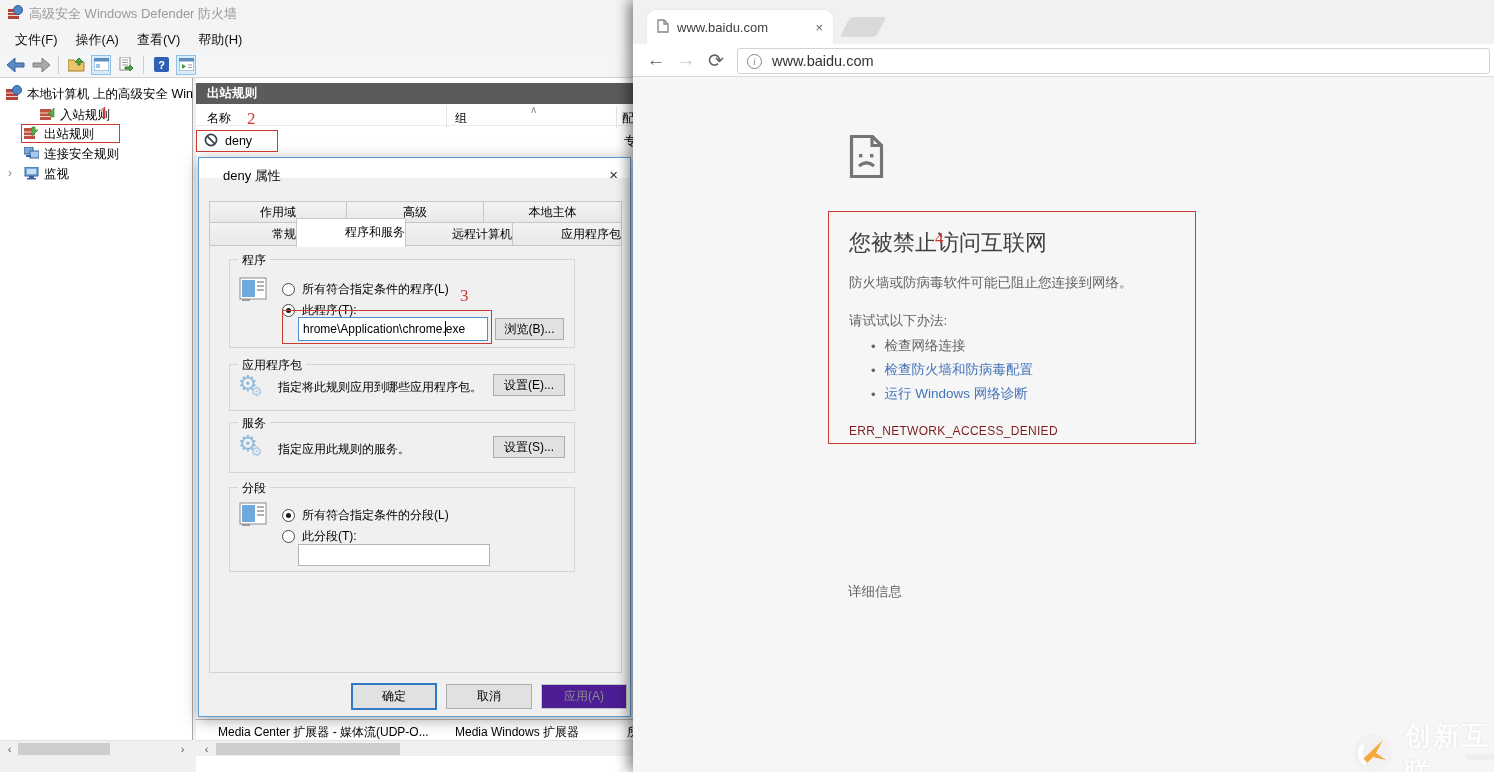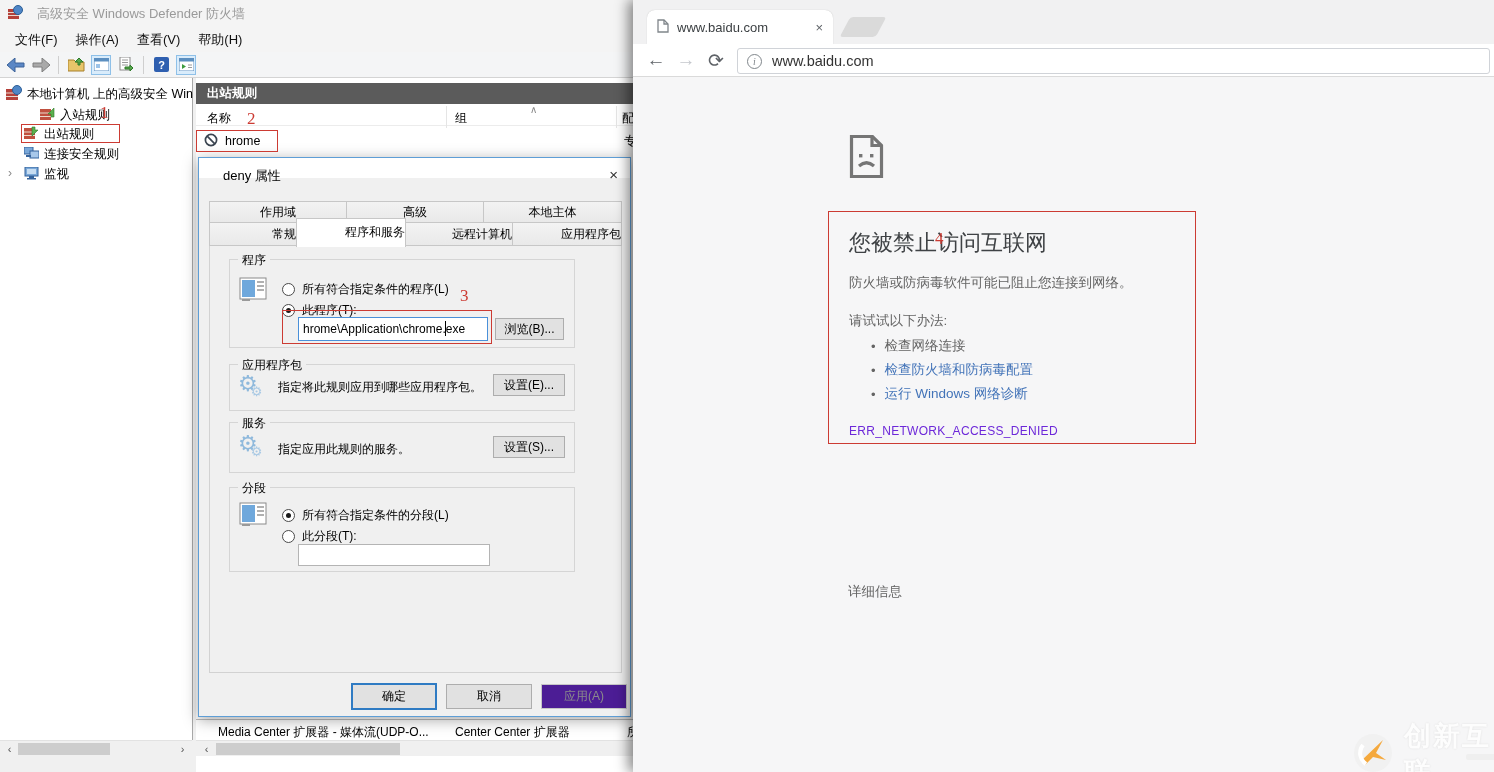--- a/index.html
+++ b/index.html
@@ -8,21 +8,21 @@
   }
   *{box-sizing:border-box}
   body{margin:0;background:#888;font-family:"Liberation Sans",sans-serif}
   #stage{position:relative;width:1494px;height:772px;overflow:hidden;background:var(--win-bg);
          font-size:12px;color:#000}
   .abs{position:absolute}
 
   
   #fw{position:absolute;left:0;top:0;width:633px;height:772px;background:var(--win-bg)}
   .fw-titlebar{position:absolute;left:0;top:0;width:100%;height:28px;background:#f4f4f4;
-               display:flex;align-items:center;padding-left:8px;gap:14px;color:#9a9a9a;font-size:13px}
+               display:flex;align-items:center;padding-left:8px;gap:6px;color:#9a9a9a;font-size:13px}
   .fw-menubar{position:absolute;left:0;top:28px;width:100%;height:24px;background:#f4f4f4;
               display:flex;align-items:center;padding-left:6px;font-size:13px;color:#111}
   .fw-menubar span{padding:3px 9px;cursor:default}
   .fw-toolbar{position:absolute;left:0;top:52px;width:100%;height:26px;background:#f4f5f6;
               border-bottom:1px solid #d4d4d4;display:flex;align-items:center;padding-left:6px;gap:5px}
   .tsep{width:1px;height:18px;background:#cfcfcf;margin:0 2px}
   .ticon{width:20px;height:20px;display:flex;align-items:center;justify-content:center}
   .ticon.framed{border:1px solid #8ec0e8;background:#d9ecfb}
 
   .fw-tree{position:absolute;left:0;top:78px;width:193px;height:662px;background:#fff;
@@ -87,21 +87,21 @@
            padding-left:9px;gap:10px;font-size:14.5px;color:#333}
   .infoic{width:15px;height:15px;border:1.5px solid #80868b;border-radius:50%;color:#80868b;
           font-size:10px;display:flex;align-items:center;justify-content:center;
           font-family:"Liberation Serif",serif;font-style:italic}
   .err-box{position:absolute;left:195px;top:211px;width:368px;height:233px;
            border:1px solid var(--annotation-red)}
   .err-h1{position:absolute;left:20px;top:16px;font-size:22px;color:#3f4245;font-weight:400}
   .err-p{position:absolute;left:20px;font-size:13.5px;color:#646464}
   .err-li{position:absolute;left:42px;font-size:13.5px;display:flex;gap:9px;align-items:center}
   .err-li .bullet{color:#646464;font-size:13px}
-  .err-code{position:absolute;left:20px;top:212px;font-size:12px;color:#6d28d9;letter-spacing:.3px}
+  .err-code{position:absolute;left:20px;top:212px;font-size:12px;color:#7f1d1d;letter-spacing:.3px}
   .linktxt{color:var(--link-blue)}
   .graytxt{color:#646464}
 
   
   .ann-num{position:absolute;color:var(--annotation-red);font-size:17px;z-index:30;
            font-family:"Liberation Serif",serif}
   .ann-box{position:absolute;border:1px solid var(--annotation-red);z-index:30;pointer-events:none}
 
   
   #wm{position:absolute;left:718px;top:718px;display:flex;align-items:center;gap:9px;z-index:5}
@@ -259,26 +259,26 @@
         <span class="coldiv" style="left:250px"></span>
         <span class="coldiv" style="left:420px"></span>
       </div>
       <div class="rulerow">
         <span style="margin-left:8px">
           <svg width="14" height="14" viewBox="0 0 14 14">
               <circle cx="7" cy="7" r="5.6" fill="none" stroke="#3a4450" stroke-width="1.7"></circle>
               <line x1="3.2" y1="3.2" x2="10.8" y2="10.8" stroke="#3a4450" stroke-width="1.7"></line>
             </svg>
         </span>
-        <span style="margin-left:7px">hrome</span>
+        <span style="margin-left:7px">deny</span>
         <span class="abs" style="left:428px">专</span>
       </div>
       <div class="abs" style="left:0;top:641px;width:437px;height:21px;background:#fff;border-top:1px solid #bfbfbf;font-size:12px">
         <span class="abs" style="left:22px;top:4px;white-space:nowrap">Media Center 扩展器 - 媒体流(UDP-O...</span>
-        <span class="abs" style="left:259px;top:4px;white-space:nowrap">Center Center 扩展器</span>
+        <span class="abs" style="left:259px;top:4px;white-space:nowrap">Media Windows 扩展器</span>
         <span class="abs" style="left:431px;top:4px">所</span>
       </div>
       <div class="hsb" style="left:0;top:662px;width:437px">
         <span class="arr" style="left:3px">‹</span>
         <span class="thumb" style="left:20px;width:184px"></span>
       </div>
     </div>
   </div>
 
   <div id="dlg">

